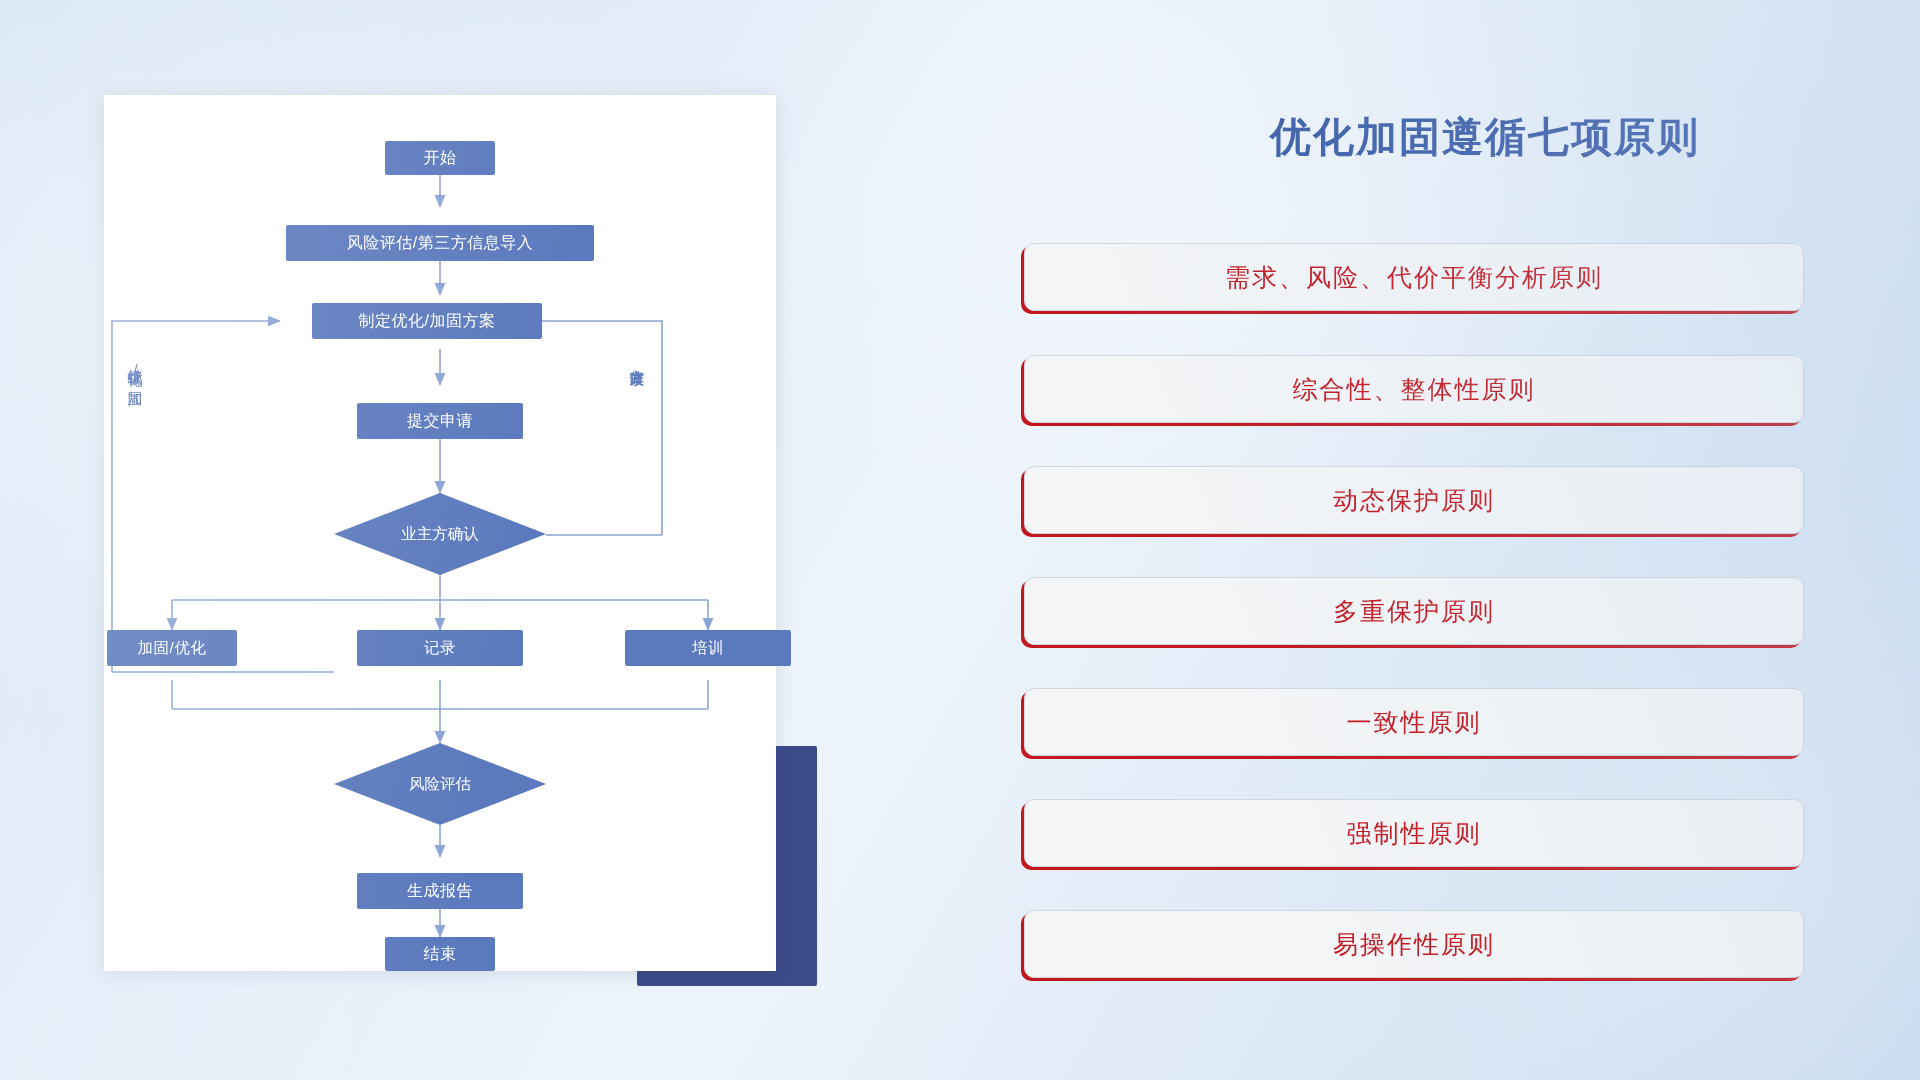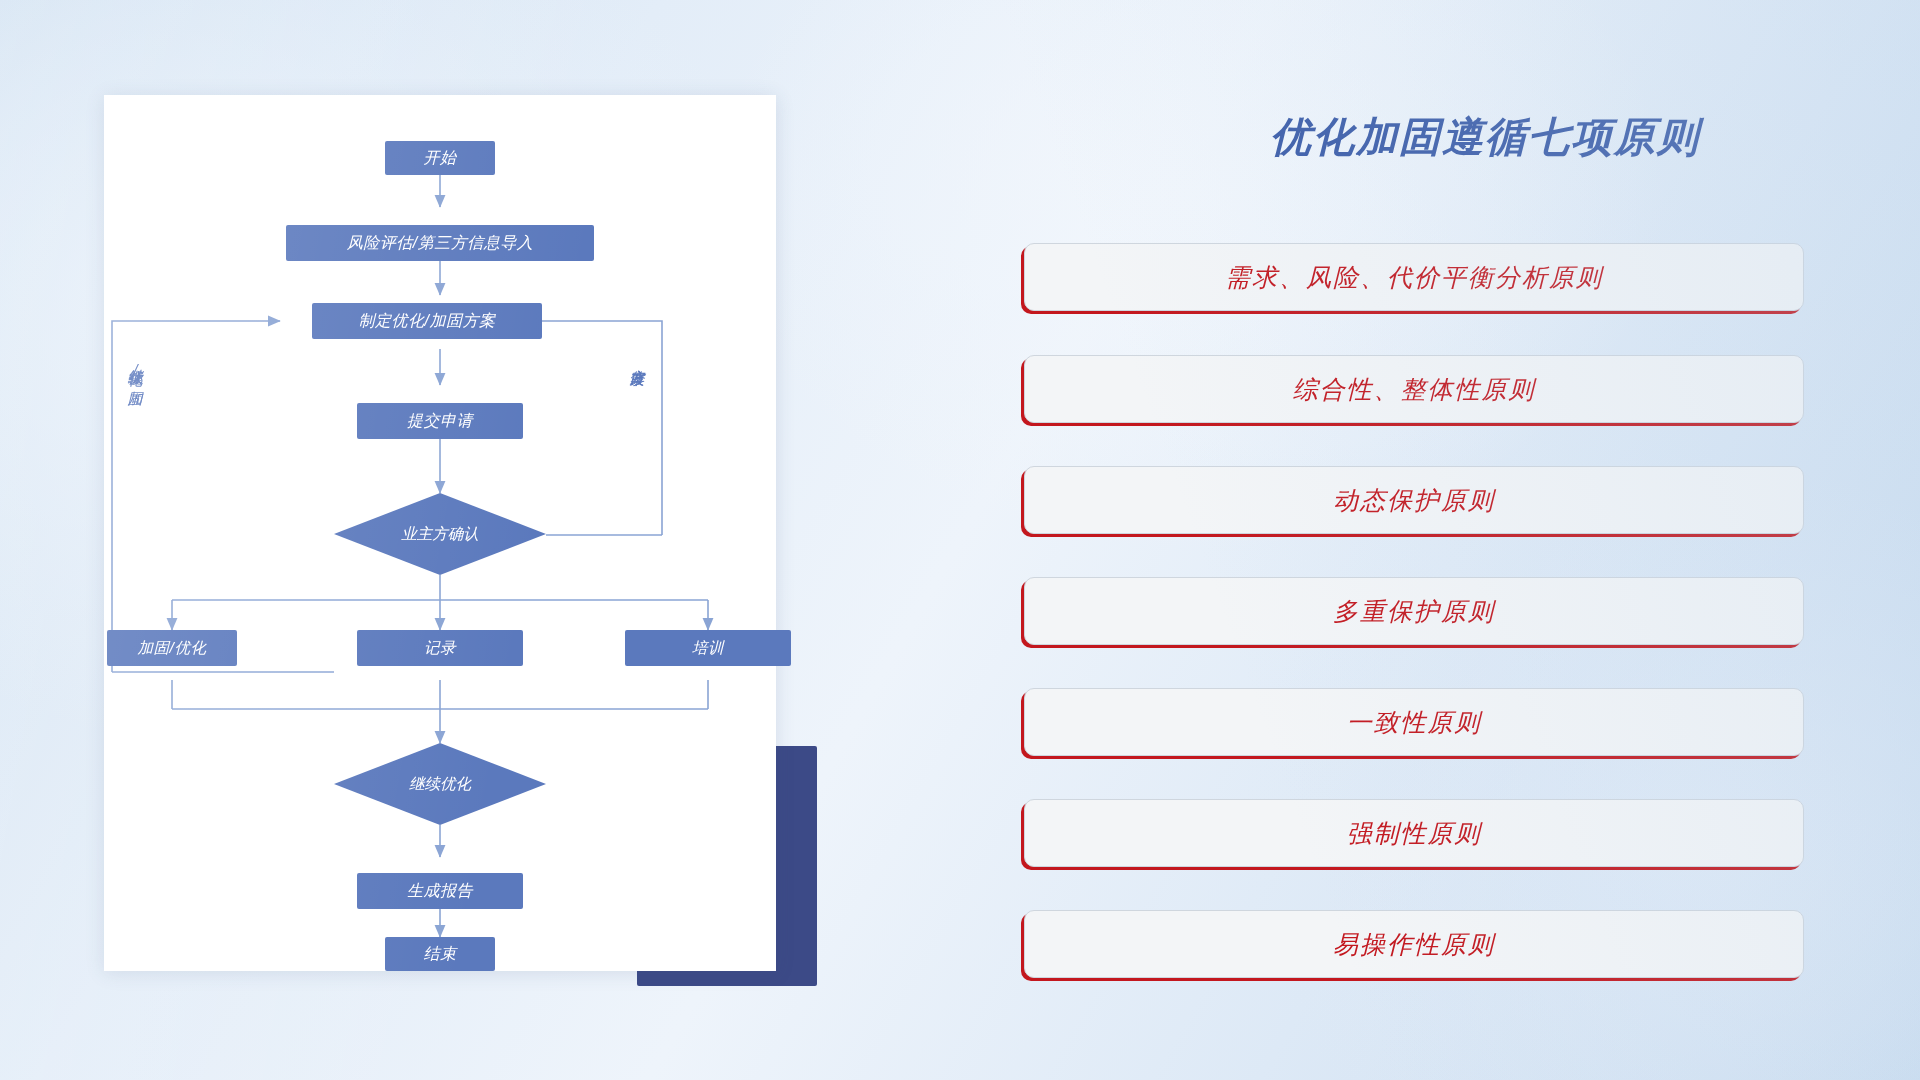--- a/index.html
+++ b/index.html
@@ -12,21 +12,20 @@
   }
   #slide {
     position: relative;
     width: 1920px;
     height: 1080px;
     background:
       radial-gradient(ellipse 900px 700px at 14% 30%, #eaf2fb 0%, rgba(234,242,251,0.0) 62%),
       radial-gradient(ellipse 800px 600px at 62% 18%, #f1f6fc 0%, rgba(241,246,252,0.0) 60%),
       radial-gradient(ellipse 700px 600px at 88% 78%, #dfeaf7 0%, rgba(223,234,247,0.0) 65%),
       linear-gradient(120deg, #cfe0f1 0%, #e3edf8 26%, #eef4fb 50%, #dde9f6 74%, #c9dcef 100%);
-    font-style: italic;
   }
   #slide::after {
     content: "";
     position: absolute;
     left: 0; top: 0; right: 0; bottom: 0;
     background:
       linear-gradient(100deg, rgba(255,255,255,0.22) 0%, rgba(255,255,255,0.0) 30%),
       linear-gradient(250deg, rgba(186,210,234,0.30) 0%, rgba(255,255,255,0.0) 40%);
     pointer-events: none;
   }
@@ -218,21 +217,21 @@
       </div>
 
       <div class="node small" style="left:521px; top:535px; width:166px; height:36px;">
         <span>培训</span>
       </div>
 
       <div class="diamond" style="left:230px; top:648px; width:212px; height:82px;">
         <svg class="dshape" viewBox="0 0 212 82" preserveAspectRatio="none">
           <polygon points="106,0 212,41 106,82 0,41" fill="#5b79bd"></polygon>
         </svg>
-        <span class="dlabel">继续优化</span>
+        <span class="dlabel">风险评估</span>
       </div>
 
       <div class="node" style="left:253px; top:778px; width:166px; height:36px;">
         <span>生成报告</span>
       </div>
 
       <div class="node" style="left:281px; top:842px; width:110px; height:34px;">
         <span>结束</span>
       </div>
 

